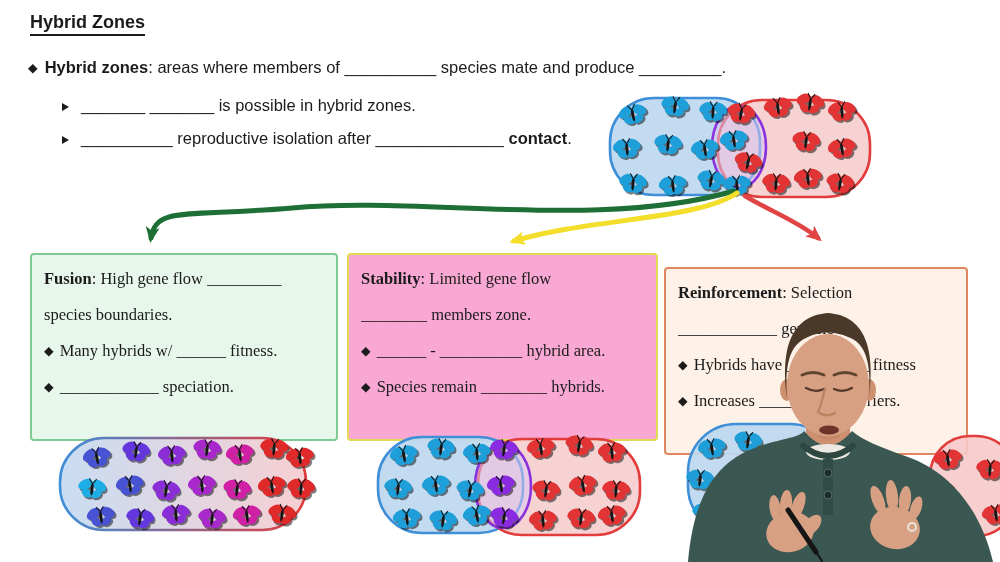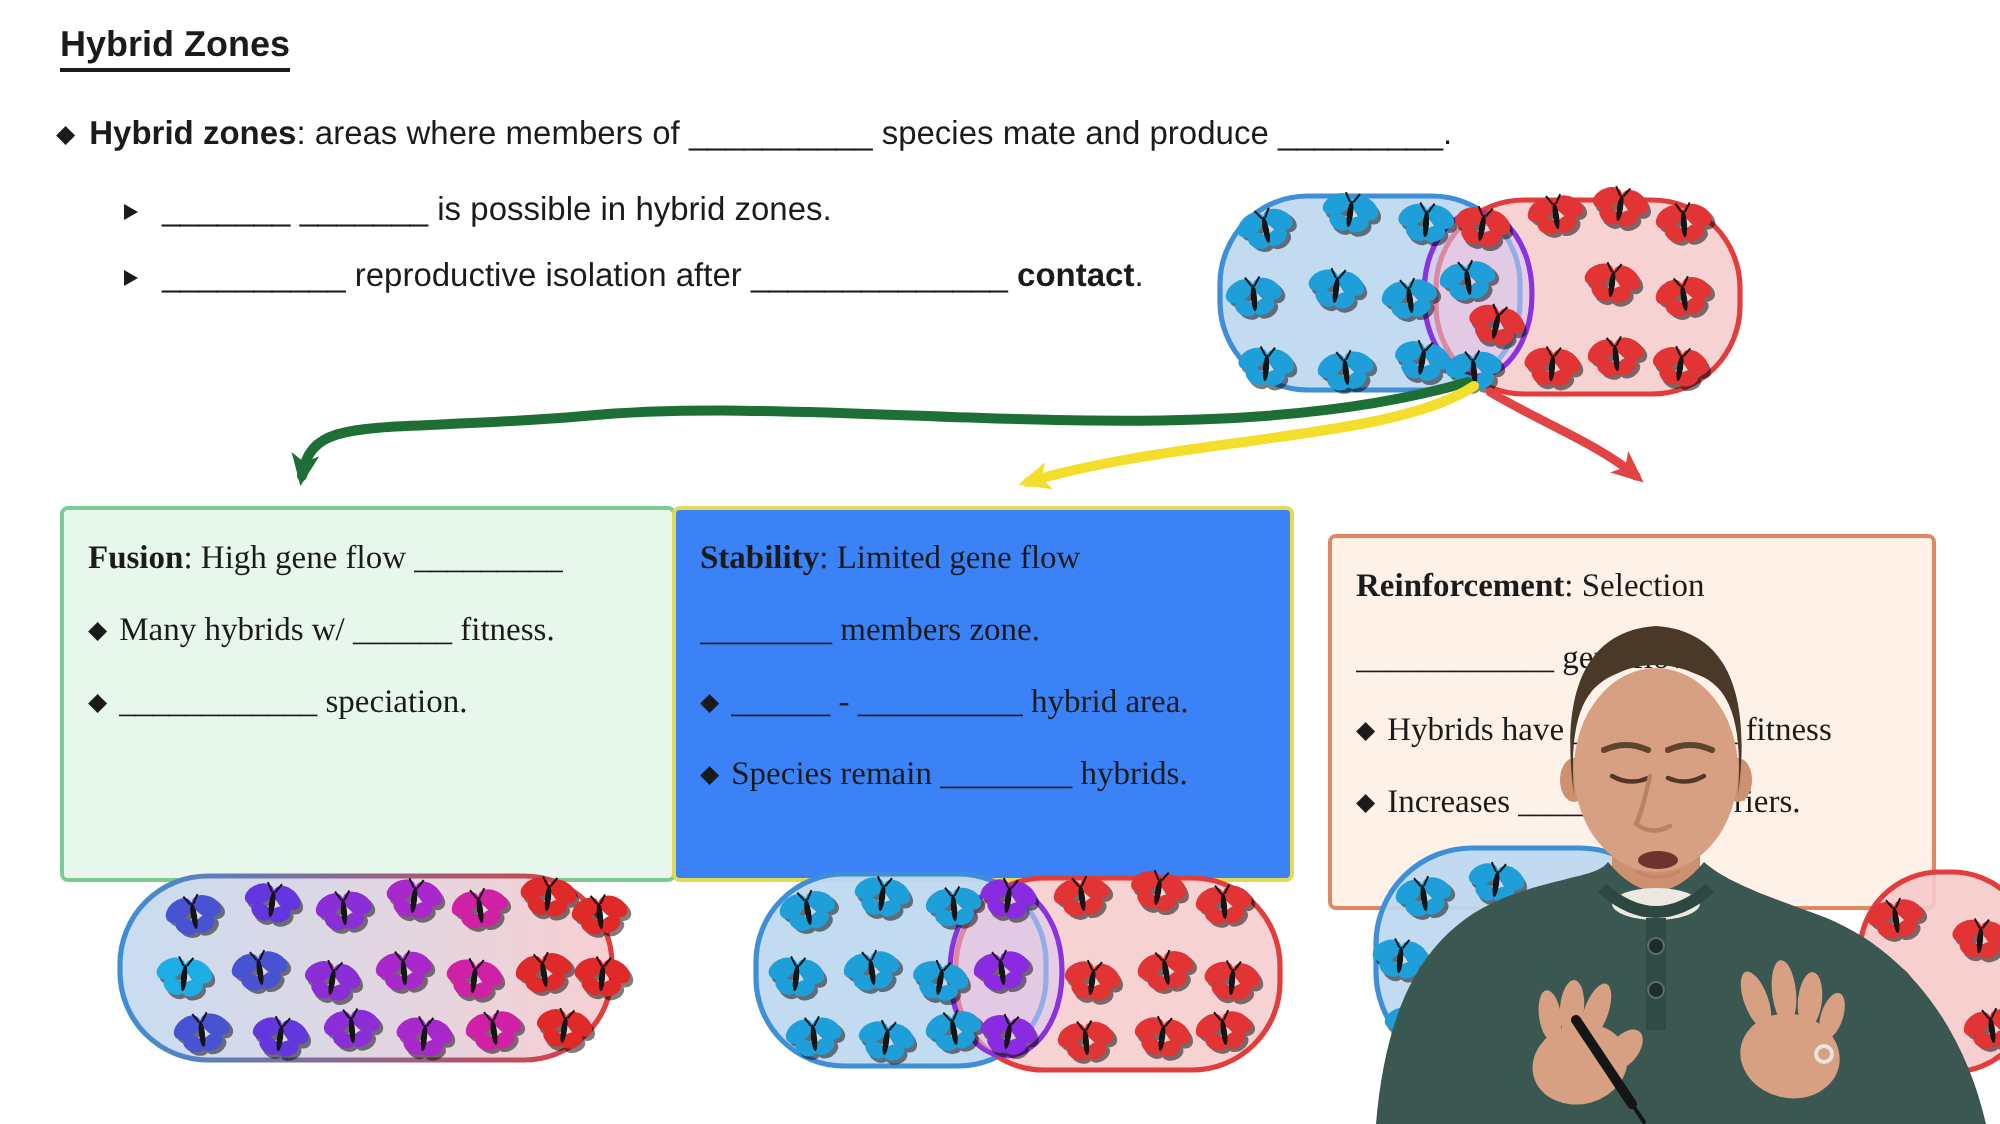--- a/index.html
+++ b/index.html
@@ -38,25 +38,26 @@
     <span class="tri"></span><span>_______ _______ is possible in hybrid zones.</span>
   </div>
 
   <div class="abs tline sub2">
     <span class="tri"></span><span>__________ reproductive isolation after ______________ </span><b>contact</b><span>.</span>
   </div>
 
 
   <div class="obox" id="box0" style="left: 30px; width: 308px; background: rgb(231, 247, 235); border-color: rgb(126, 203, 146);">
     <div class="oline"><b>Fusion</b><span>: High gene flow _________</span></div>
+    <div class="oline">species boundaries.</div>
     <div class="oline"><span class="dia">◆</span><span>Many hybrids w/ ______ fitness.</span></div>
     <div class="oline"><span class="dia">◆</span><span>____________ speciation.</span></div>
   </div>
 
-  <div class="obox" id="box1" style="left: 336px; width: 311px; background: #3b82f6; border-color: rgb(226, 218, 82);">
+  <div class="obox" id="box1" style="left: 347px; width: 311px; background: #f9a8d4; border-color: rgb(226, 218, 82);">
     <div class="oline"><b>Stability</b><span>: Limited gene flow</span></div>
     <div class="oline">________ members zone.</div>
     <div class="oline"><span class="dia">◆</span><span>______ - __________ hybrid area.</span></div>
     <div class="oline"><span class="dia">◆</span><span>Species remain ________ hybrids.</span></div>
   </div>
 
   <div class="obox" id="box2" style="left: 664px; width: 304px; background: rgb(253, 241, 232); border-color: rgb(223, 135, 96); margin-top: 14px;">
     <div class="oline"><b>Reinforcement</b><span>: Selection</span></div>
     <div class="oline">____________ gene flow.</div>
     <div class="oline"><span class="dia">◆</span><span>Hybrids have __________ fitness</span></div>

